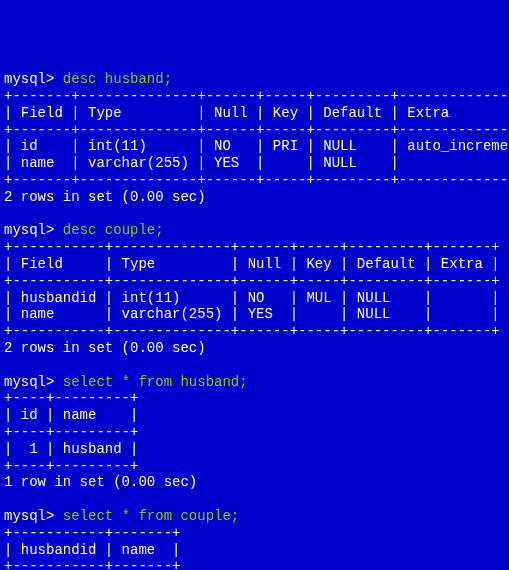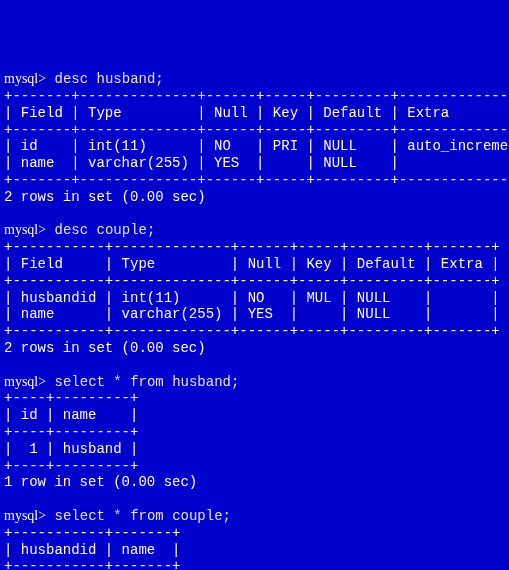--- a/index.html
+++ b/index.html
@@ -14,24 +14,23 @@
       font-size: 14px;
       line-height: 1.2;
       padding: 4px;
       white-space: pre;
       width: 509px;
       height: 570px;
       overflow: hidden;
     }
     .prompt {
       color: #ffffff;
-      font-family: Liberation Serif, serif;
     }
     .command {
-      color: #e5e5e5;
+      color: #84cc16;
     }
     .output {
       color: #ffffff;
     }
   </style>
 </head>
 <body>
 
 
 

